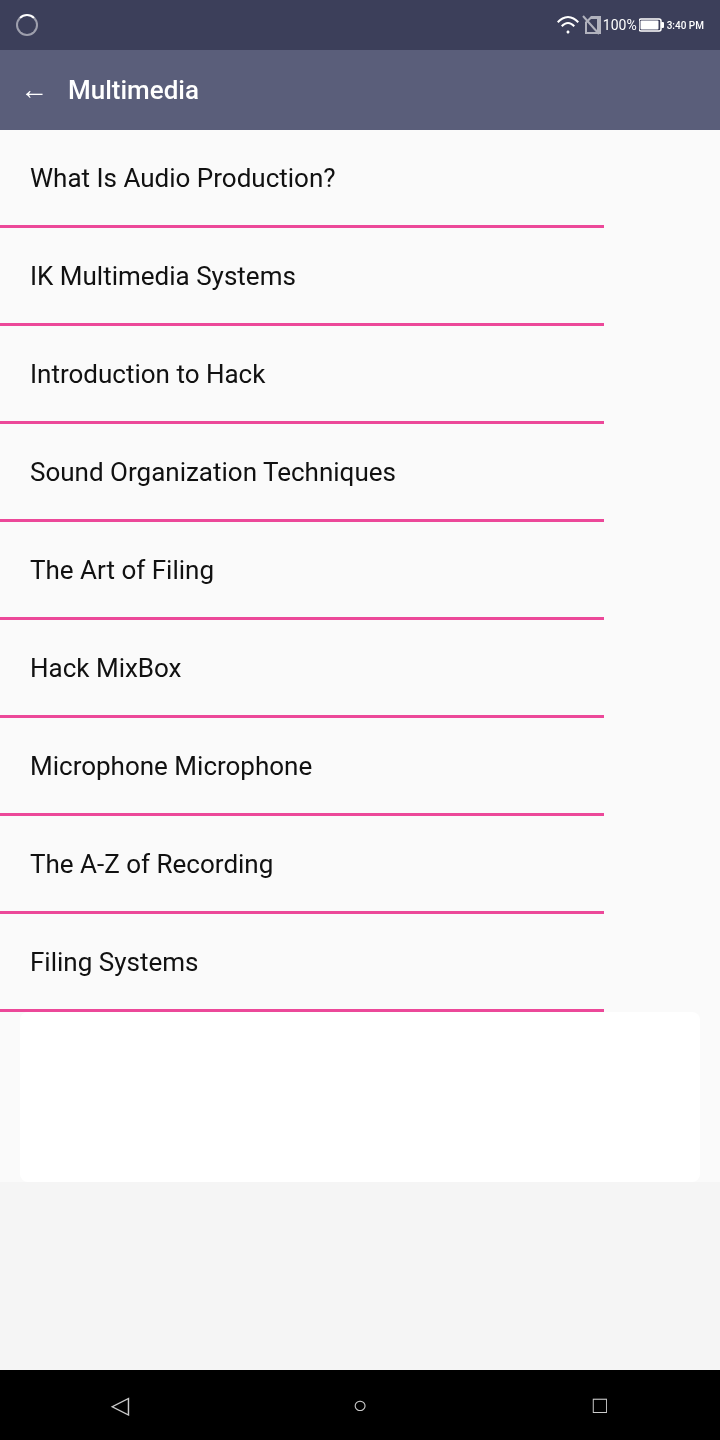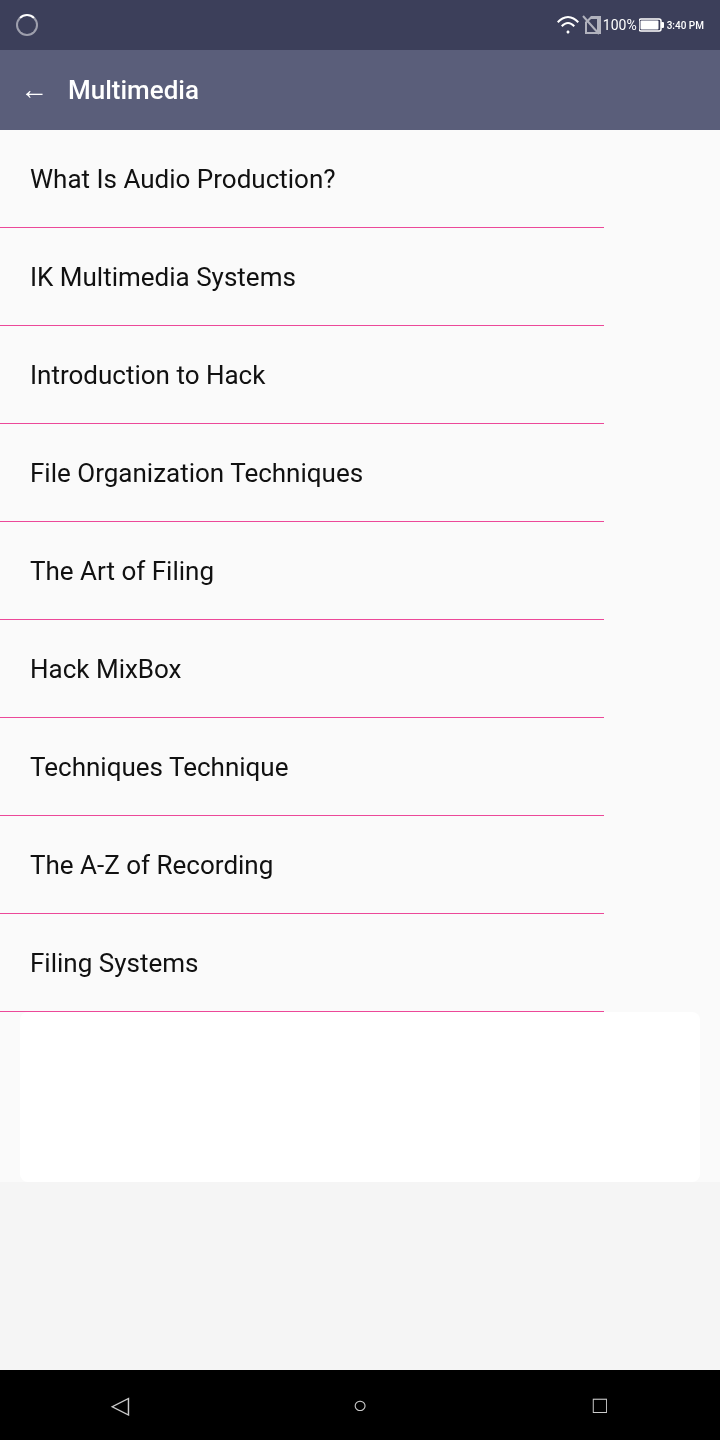--- a/index.html
+++ b/index.html
@@ -89,21 +89,21 @@
       background: #fafafa;
       flex: 1;
     }
 
     .list-item {
       width: 604px;
       min-height: 98px;
       display: flex;
       align-items: center;
       padding: 0 30px;
-      border-bottom: 1px solid #ec4899;
+      border-bottom: 3px solid #ec4899;
       background: #fafafa;
       cursor: pointer;
     }
 
     .list-item-text {
       font-size: 26px;
       color: #111111;
       font-weight: 400;
     }
 
@@ -179,30 +179,30 @@
 <div class="list-item">
       <span class="list-item-text">What Is Audio Production?</span>
     </div>
     <div class="list-item">
       <span class="list-item-text">IK Multimedia Systems</span>
     </div>
     <div class="list-item">
       <span class="list-item-text">Introduction to Hack</span>
     </div>
     <div class="list-item">
-      <span class="list-item-text">File Organization Techniques</span>
+      <span class="list-item-text">Sound Organization Techniques</span>
     </div>
     <div class="list-item">
       <span class="list-item-text">The Art of Filing</span>
     </div>
     <div class="list-item">
       <span class="list-item-text">Hack MixBox</span>
     </div>
     <div class="list-item">
-      <span class="list-item-text">Techniques Technique</span>
+      <span class="list-item-text">Microphone Microphone</span>
     </div>
     <div class="list-item">
       <span class="list-item-text">The A-Z of Recording</span>
     </div>
     <div class="list-item">
       <span class="list-item-text">Filing Systems</span>
     </div>
     <div class="bottom-card"></div>
   </div>
 

